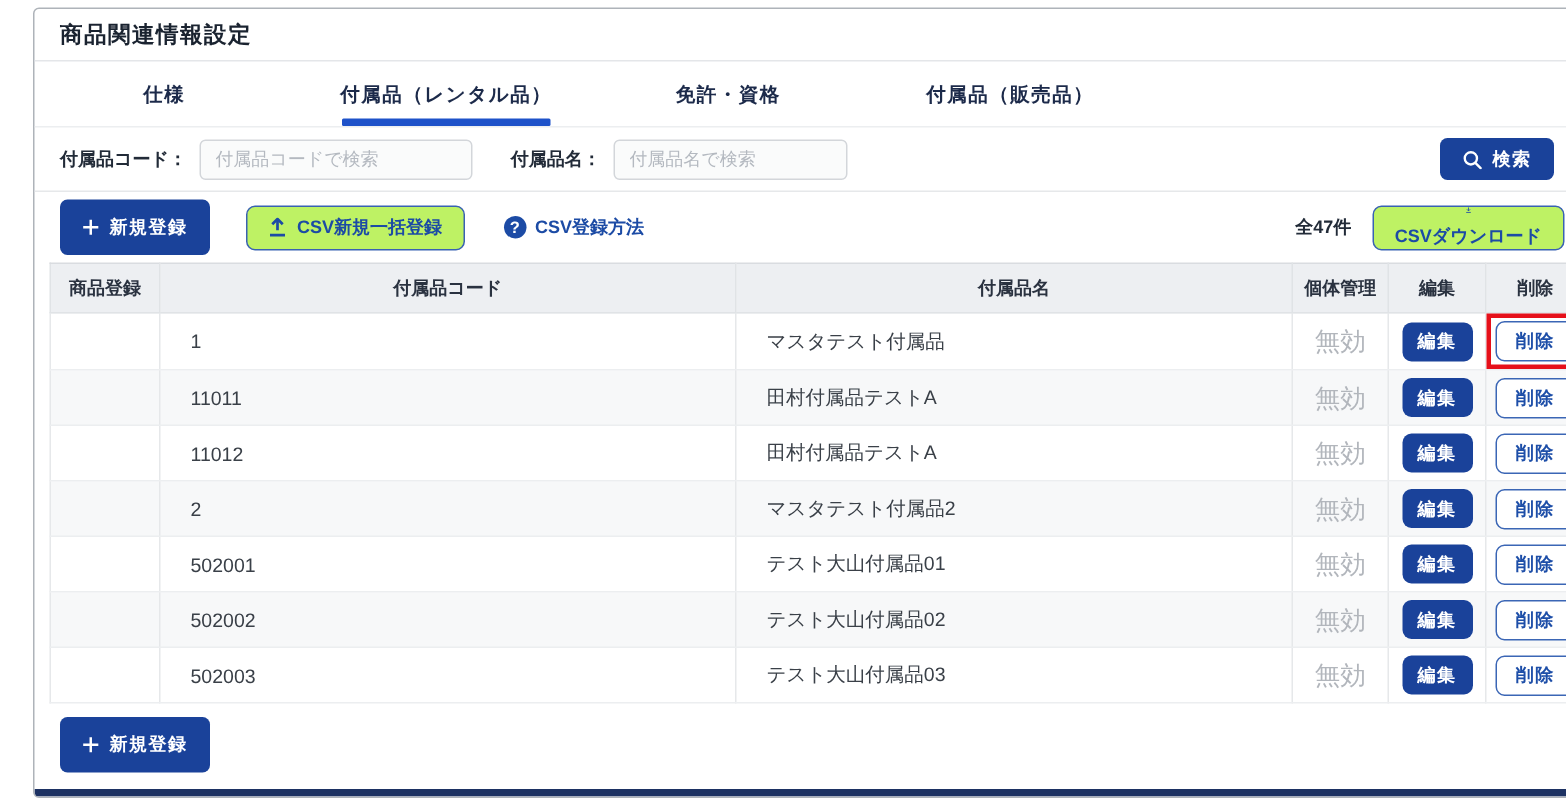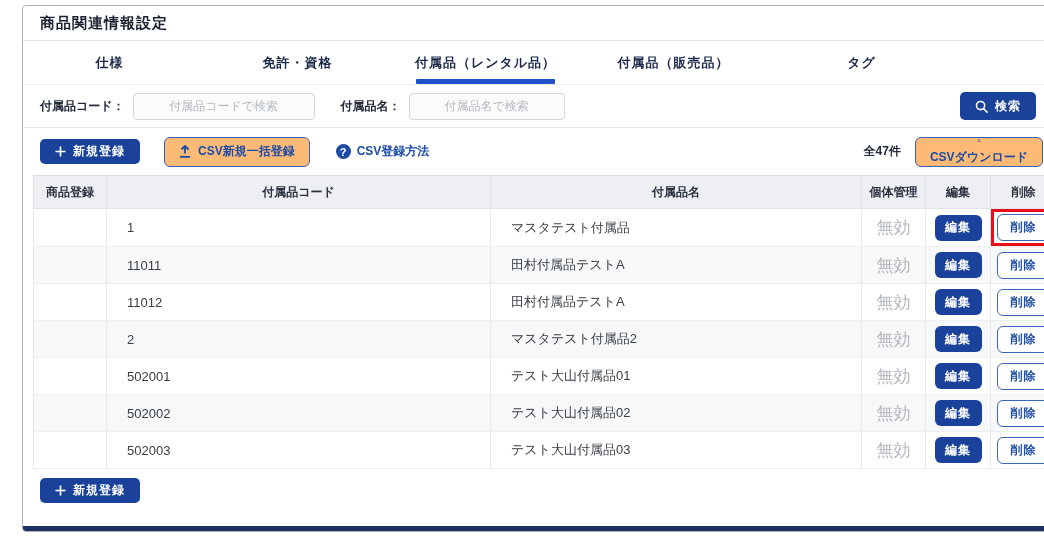--- a/index.html
+++ b/index.html
@@ -14,30 +14,30 @@
   
   .tab-bar { display:flex; padding-left:14px; height:44px; border-bottom:1px solid #eceef0;gap:43px; }
   .tab { width:145px; position:relative; display:flex; align-items:center; justify-content:center;
          font-size:13px; font-weight:bold; color:#1c2a4a; cursor:pointer; letter-spacing:1px;}
   .tab.active::after { content:""; position:absolute; left:3px; right:3px; bottom:0; height:5px;
          background:#1e52c9; border-radius:1px; }
   
   .search-row { display:flex; align-items:center; height:43px; padding:0 17px; border-bottom:1px solid #e6e8ea; }
   .field-label { font-size:12px; font-weight:bold; color:#222b38; margin-right:8px; white-space:nowrap; }
   .search-input { height:27px; border:1px solid #d3d6da; border-radius:4px; background:#fafbfb;
-         padding:0 10px; font-size:12px; color:#8b5cf6; outline:none; font-family:inherit;text-align:center;}
+         padding:0 10px; font-size:12px; color:#8b5cf6; outline:none; font-family:inherit;}
   .search-input::placeholder { color:#b4b9c0; }
   .input-code { width:182px; margin-right:26px; }
   .input-name { width:156px; }
   .spacer { flex:1; }
   .btn-primary { display:inline-flex; align-items:center; justify-content:center; gap:7px;
          background:#1a429a; color:#fff; font-size:12px; font-weight:bold; border:none;
-         border-radius:5px; height:25px; padding:0 15px; cursor:pointer; letter-spacing:1px; font-family:inherit;}
+         border-radius:5px; height:37px; padding:0 15px; cursor:pointer; letter-spacing:1px; font-family:inherit;}
   .btn-outline { display:inline-flex; align-items:center; justify-content:center; gap:7px;
-         background:#fdba74; color:#1c4ba5; font-size:12px; font-weight:bold;
+         background:#bef264; color:#1c4ba5; font-size:12px; font-weight:bold;
          border:1px solid #3962b2; border-radius:6px; height:30px; padding:0 14px; cursor:pointer; font-family:inherit;}
   .icon-svg { display:block; }
   
   .toolbar { display:flex; align-items:center; height:47px; padding:0 10px 0 17px; }
   .toolbar .btn-outline { margin-left:24px; }
   .help-link { display:inline-flex; align-items:center; gap:6px; margin-left:26px; cursor:pointer; }
   .help-circle { width:15px; height:15px; border-radius:50%; background:#1c4ba5; color:#fff;
          font-size:11px; font-weight:bold; display:flex; align-items:center; justify-content:center; }
   .help-text { font-size:12px; font-weight:bold; color:#1c4ba5; }
   .total-count { font-size:12px; font-weight:bold; color:#222b38; margin-right:14px;text-align:right; }
@@ -65,24 +65,23 @@
 <body>
 
 <div class="window">
 
   <div class="page-header">
     <div class="page-title">商品関連情報設定</div>
   </div>
 
   <div class="tab-bar">
     <div class="tab">仕様</div>
+    <div class="tab active">付属品（レンタル品）</div>
     <div class="tab">免許・資格</div>
-    <div class="tab active">付属品（レンタル品）</div>
     <div class="tab">付属品（販売品）</div>
-    <div class="tab">タグ</div>
   </div>
 
   <div class="search-row">
     <span class="field-label">付属品コード：</span>
     <input class="search-input input-code" placeholder="付属品コードで検索" style="">
     <span class="field-label">付属品名：</span>
     <input class="search-input input-name" placeholder="付属品名で検索" style="">
     <span class="spacer"></span>
     <button class="btn-primary" style="height:28px;">
       <svg class="icon-svg" width="13" height="13" viewBox="0 0 14 14">

